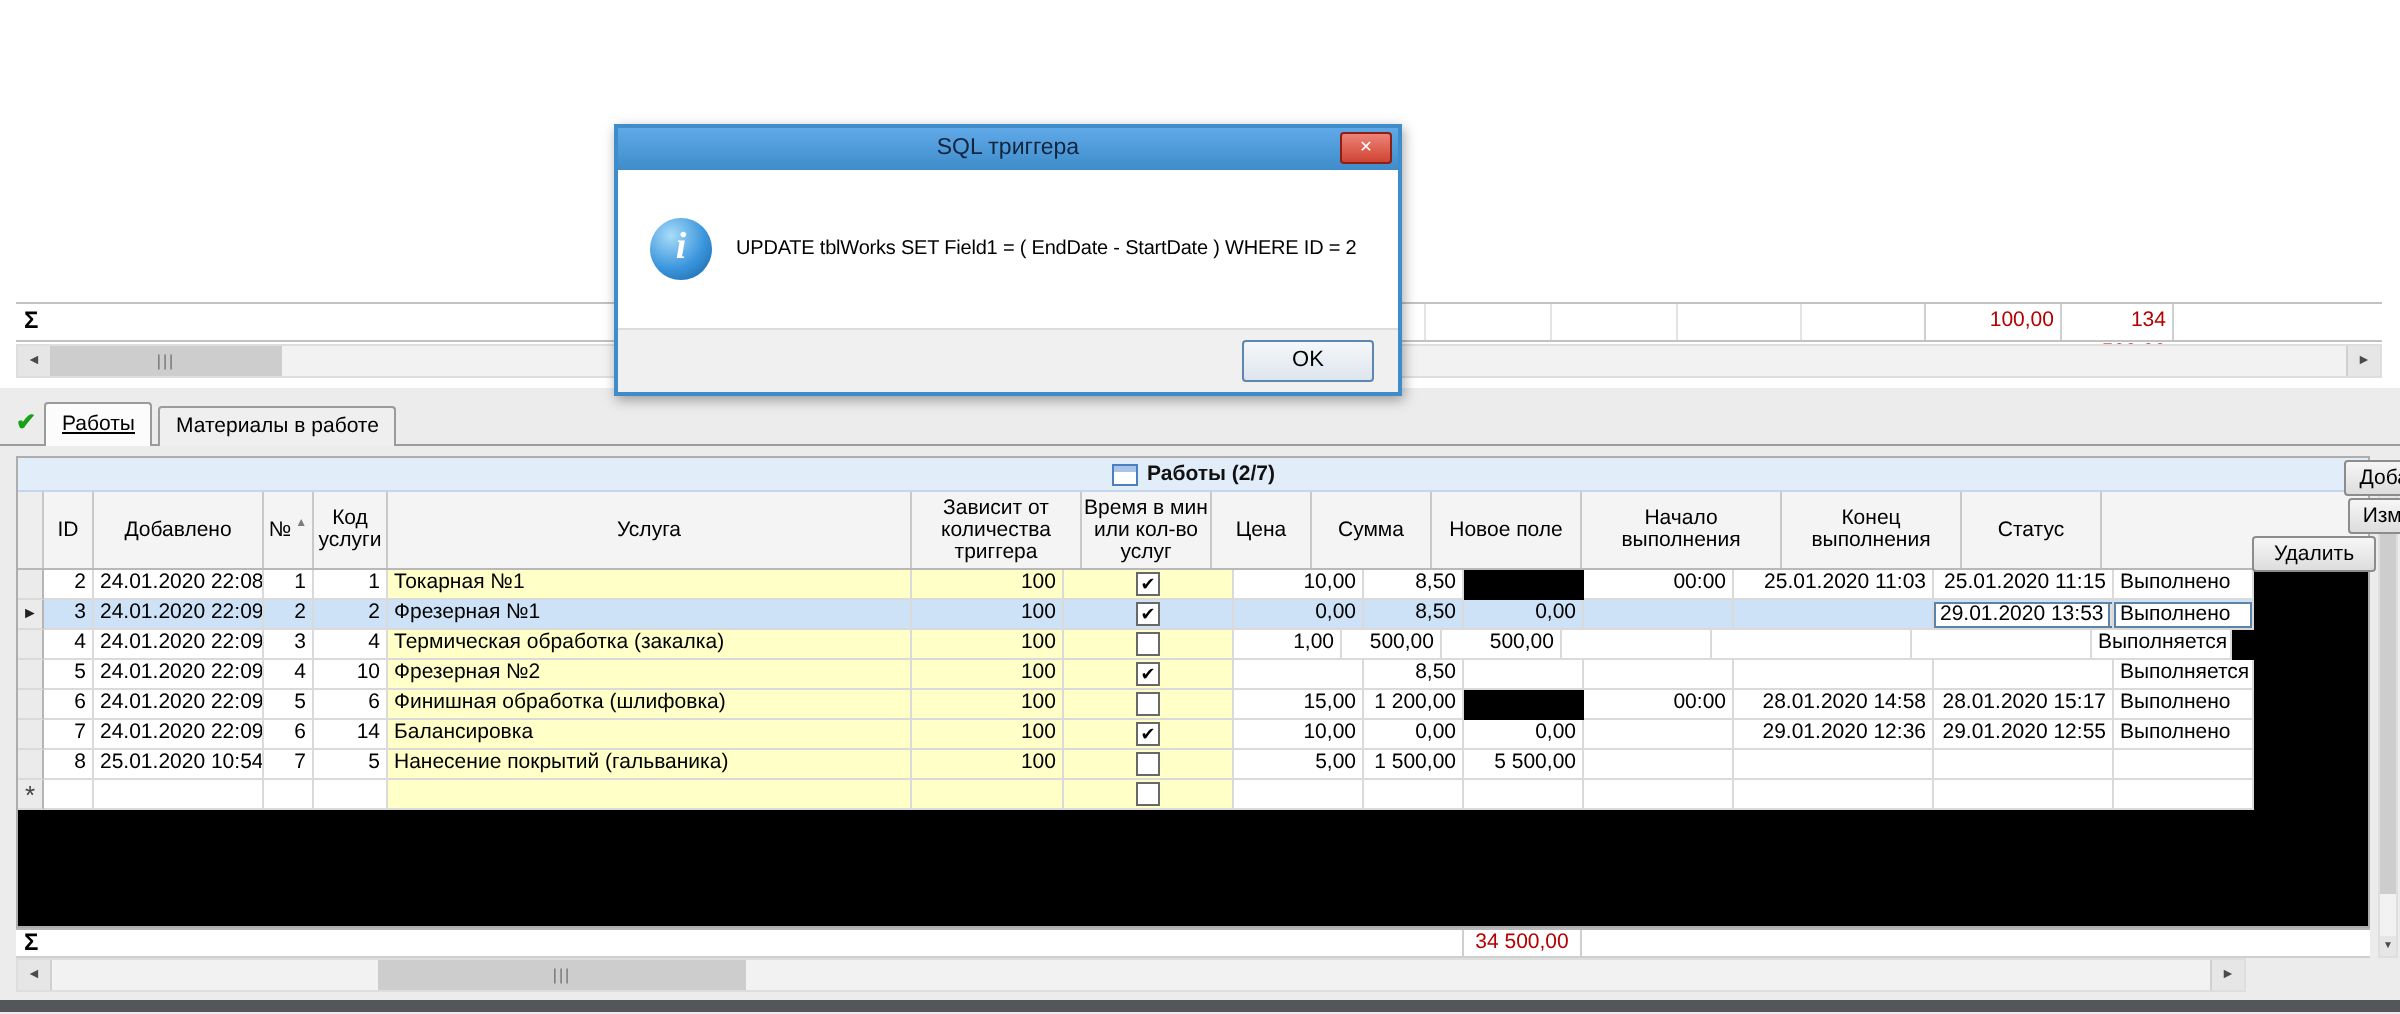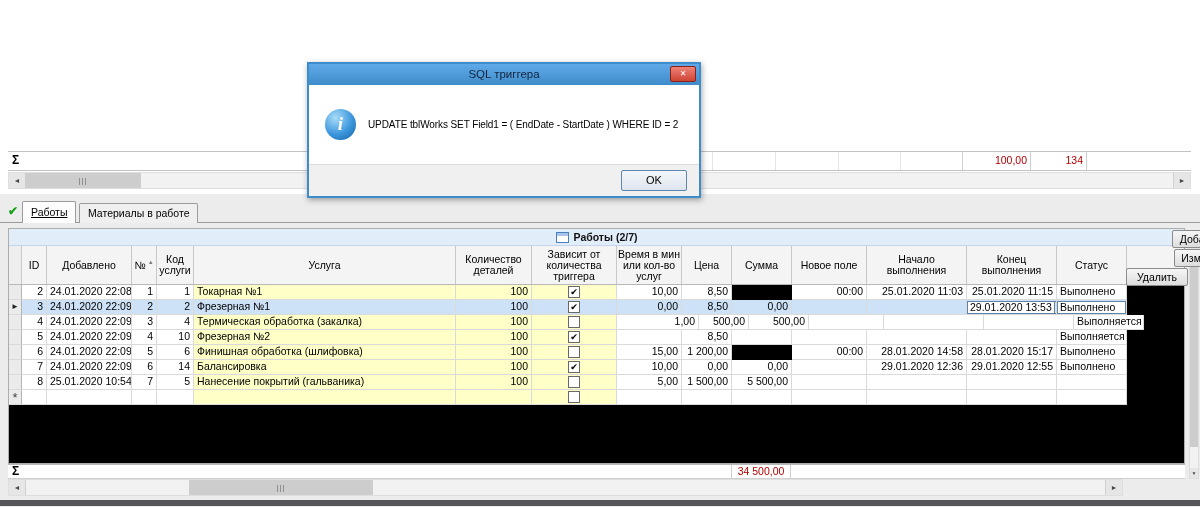--- a/index.html
+++ b/index.html
@@ -134,23 +134,20 @@
       <div class="hcell" style="width: 25px;">
         <span>№</span>
         <span class="sort-ico">▲</span>
       </div>
       <div class="hcell" style="width: 37px;">
         <span>Код услуги</span>
       </div>
       <div class="hcell" style="width: 262px;">
         <span>Услуга</span>
       </div>
-      <div class="hcell" style="width: 76px;">
-        <span>Количество деталей</span>
-      </div>
       <div class="hcell" style="width: 85px;">
         <span>Зависит от количества триггера</span>
       </div>
       <div class="hcell" style="width: 65px;">
         <span>Время в мин или кол-во услуг</span>
       </div>
       <div class="hcell" style="width: 50px;">
         <span>Цена</span>
       </div>
       <div class="hcell" style="width: 60px;">
@@ -218,21 +215,21 @@
         <div class="cell selcell"></div>
         <div class="cell a-r" style="width: 25px;">4</div>
         <div class="cell a-r" style="width: 85px;">24.01.2020 22:09</div>
         <div class="cell a-r" style="width: 25px;">3</div>
         <div class="cell a-r" style="width: 37px;">4</div>
         <div class="cell a-l yellow" style="width: 262px;">Термическая обработка (закалка)</div>
         <div class="cell a-r yellow" style="width: 76px;">100</div>
         <div class="cell a-c yellow" style="width: 85px;">
           <span class="chk"></span>
         </div>
-        <div class="cell a-r" style="width: 82px;">1,00</div>
+        <div class="cell a-r" style="width: 54px;">1,00</div>
         <div class="cell a-r" style="width: 50px;">500,00</div>
         <div class="cell a-r" style="width: 60px;">500,00</div>
         <div class="cell a-r" style="width: 75px;"></div>
         <div class="cell a-r" style="width: 100px;"></div>
         <div class="cell a-r" style="width: 90px;"></div>
         <div class="cell a-l" style="width: 70px;">Выполняется</div>
       </div>
       <div class="grow">
         <div class="cell selcell"></div>
         <div class="cell a-r" style="width: 25px;">5</div>

